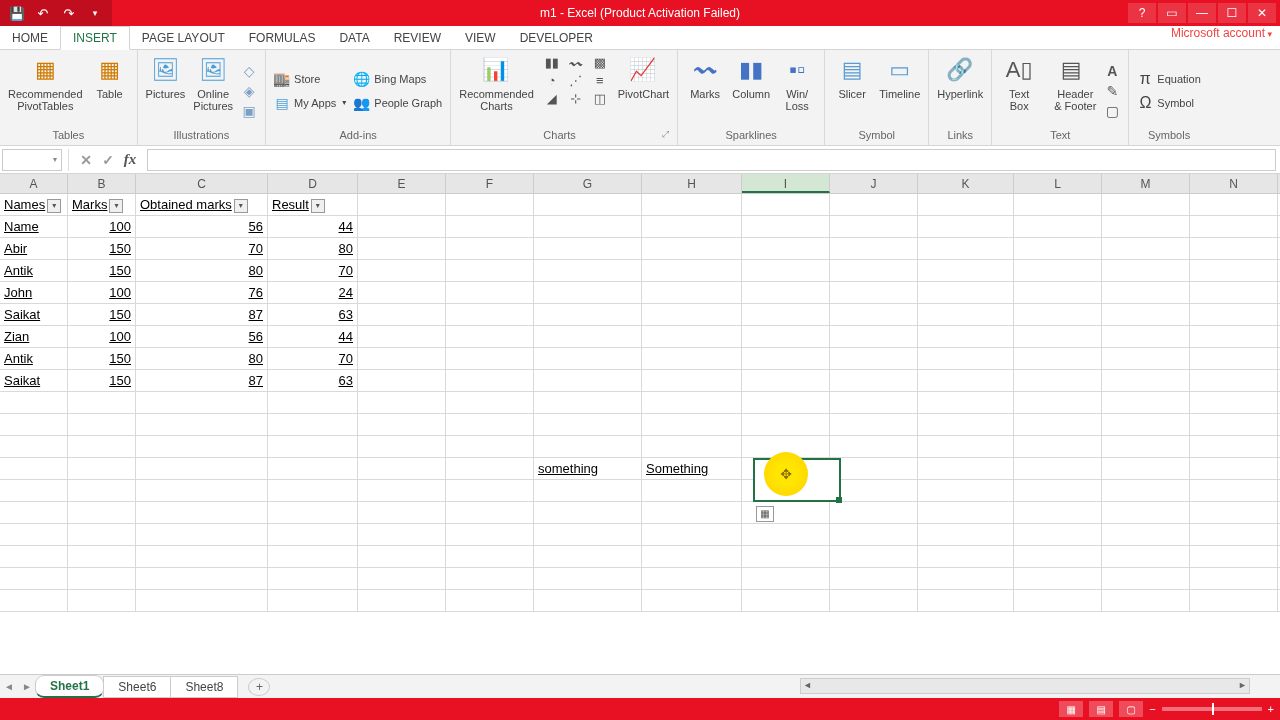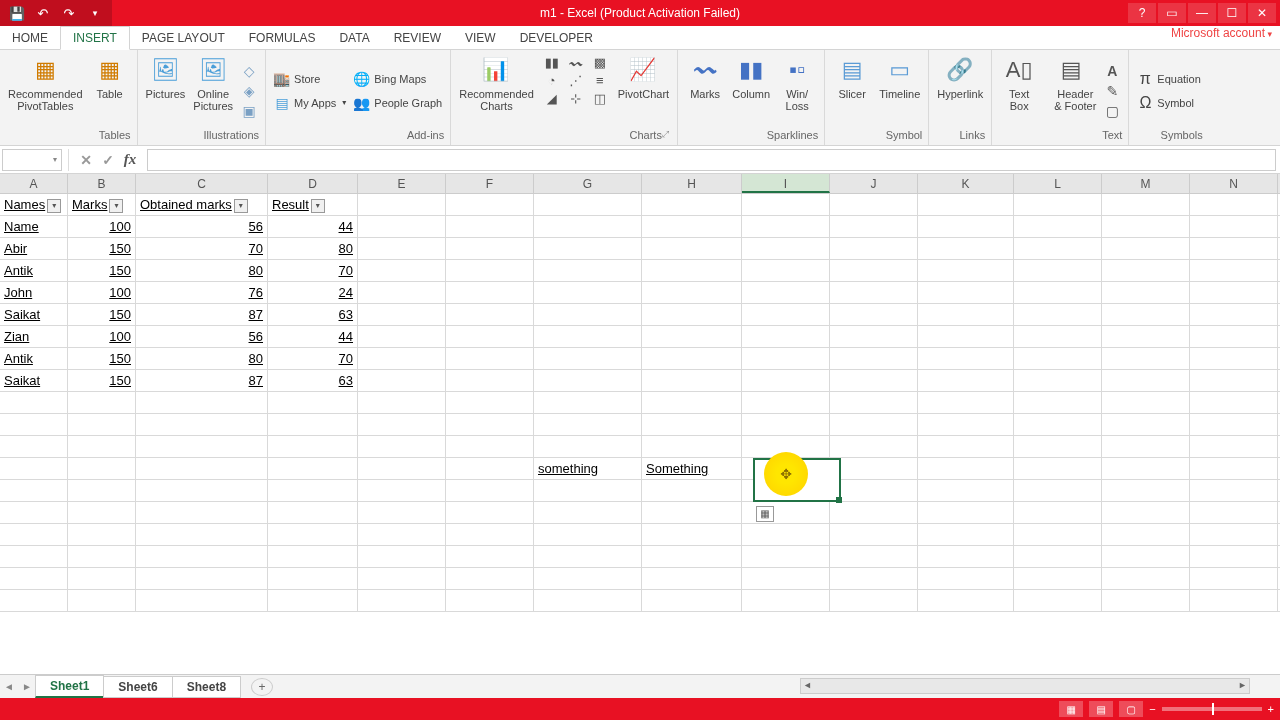--- a/index.html
+++ b/index.html
@@ -20,21 +20,21 @@
 .tabs-row { height: 24px; background: #fff; border-bottom: 1px solid #d4d4d4; display: flex; align-items: flex-end; font-size: 12px; position: relative; }
 .tab { padding: 4px 12px; color: #444; cursor: pointer; }
 .tab.active { color: #217346; background: #fff; border: 1px solid #d4d4d4; border-bottom: 1px solid #fff; position: relative; top: 1px; }
 .ms-account { position: absolute; right: 8px; top: 0; font-size: 12px; color: #ef4444; }
 .ms-account::after { content: " ▾"; font-size: 9px; }
 
 
 .ribbon { height: 96px; background: #f3f3f3; border-bottom: 1px solid #d4d4d4; display: flex; }
 .rgroup { border-right: 1px solid #d9d9d9; padding: 2px 6px; display: flex; flex-direction: column; justify-content: space-between; }
 .rgroup-body { display: flex; align-items: flex-start; gap: 4px; flex: 1; }
-.rgroup-label { text-align: right; font-size: 11px; color: #666; padding-bottom: 2px; }
+.rgroup-label { text-align: center; font-size: 11px; color: #666; padding-bottom: 2px; }
 .vbtn { display: flex; flex-direction: column; align-items: center; justify-content: flex-start; gap: 2px; min-width: 42px; padding: 2px; font-size: 11px; color: #444; text-align: center; line-height: 1.1; }
 .vbtn .ico { width: 32px; height: 32px; display: flex; align-items: center; justify-content: center; font-size: 22px; }
 .hbtn { display: flex; align-items: center; gap: 4px; font-size: 11px; color: #444; padding: 1px 2px; }
 .hbtn .sm-ico { width: 16px; height: 16px; display: flex; align-items: center; justify-content: center; font-size: 14px; }
 .stack { display: flex; flex-direction: column; gap: 2px; justify-content: center; height: 100%; }
 .mini-grid { display: flex; flex-direction: column; gap: 2px; padding: 2px; }
 .mini-row { display: flex; gap: 4px; }
 .mini-ico { width: 20px; height: 16px; display: flex; align-items: center; justify-content: center; font-size: 13px; color: #555; }
 .launcher { font-size: 9px; color: #888; text-align: right; padding-right: 2px; }
 
@@ -86,22 +86,22 @@
 .active-cell::after { content: ""; position: absolute; right: -3px; bottom: -3px; width: 6px; height: 6px; background: #217346; }
 
 .autofill-tag { position: absolute; width: 18px; height: 16px; border: 1px solid #999; background: #fff; font-size: 10px; line-height: 14px; text-align: center; color: #555; }
 
 
 .hl-cursor { position: absolute; width: 44px; height: 44px; border-radius: 50%; background: radial-gradient(circle, #ffe600 30%, #ffd000 100%); display: flex; align-items: center; justify-content: center; font-size: 14px; color: #8a6d00; }
 
 
 .sheet-tabs { position: absolute; bottom: 22px; left: 0; right: 0; height: 24px; border-top: 1px solid #ccc; display: flex; align-items: center; background: #f3f3f3; font-size: 12px; }
 .st-nav { width: 18px; text-align: center; color: #888; font-size: 10px; }
-.st-tab { padding: 3px 14px; border: 1px solid #ccc; background: #fff; margin-left: -1px; color: #444; font-weight: bold; }
-.st-tab.active { background: #fff; border-bottom: 2px solid #217346; font-weight: 600; color: #217346; }
+.st-tab { padding: 3px 14px; border: 1px solid #ccc; background: #fff; margin-left: -1px; color: #444; }
+.st-tab.active { background: #fff; border-bottom: 2px solid #217346; font-weight: 600; color: #217346; border-radius: 9px; }
 .st-add { width: 22px; height: 18px; border: 1px solid #ccc; border-radius: 50%; margin-left: 10px; text-align: center; line-height: 16px; color: #666; }
 .hscroll { position: absolute; right: 30px; width: 450px; height: 16px; bottom: 4px; background: #e8e8e8; border: 1px solid #ccc; }
 .hscroll::before { content: "◄"; position: absolute; left: 2px; font-size: 9px; color: #666; top: 1px; }
 .hscroll::after { content: "►"; position: absolute; right: 2px; font-size: 9px; color: #666; top: 1px; }
 
 
 .status-bar { position: absolute; bottom: 0; left: 0; right: 0; height: 22px; background: #e81123; display: flex; align-items: center; color: #fff; font-size: 11px; padding: 0 6px; }
 .status-right { margin-left: auto; display: flex; align-items: center; gap: 6px; }
 .view-btn { width: 24px; height: 16px; background: rgba(255,255,255,.25); display: flex; align-items: center; justify-content: center; font-size: 10px; }
 .zoom-slider { width: 100px; height: 4px; background: rgba(255,255,255,.4); position: relative; }

